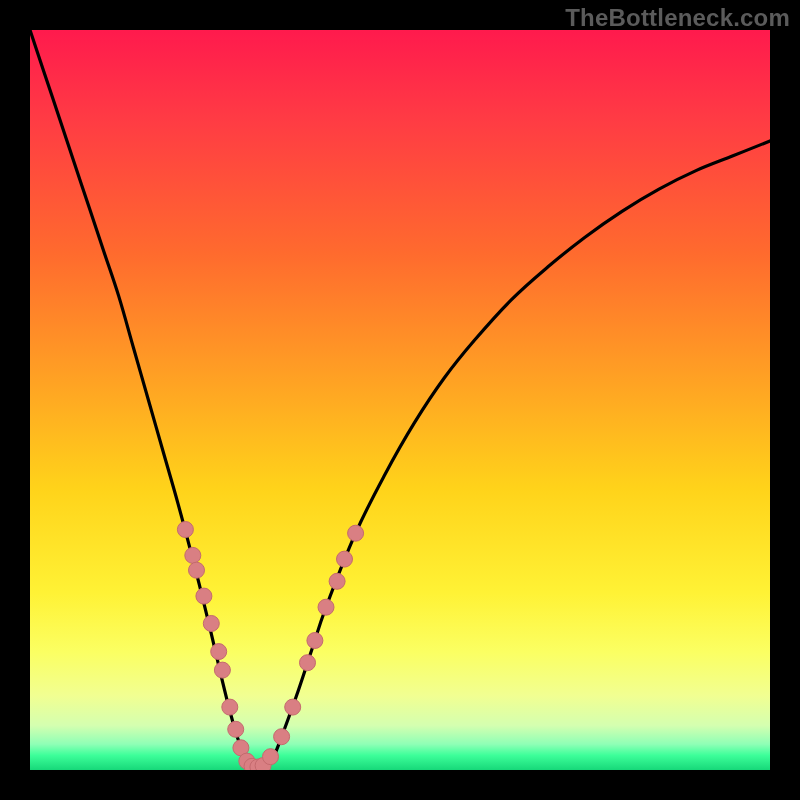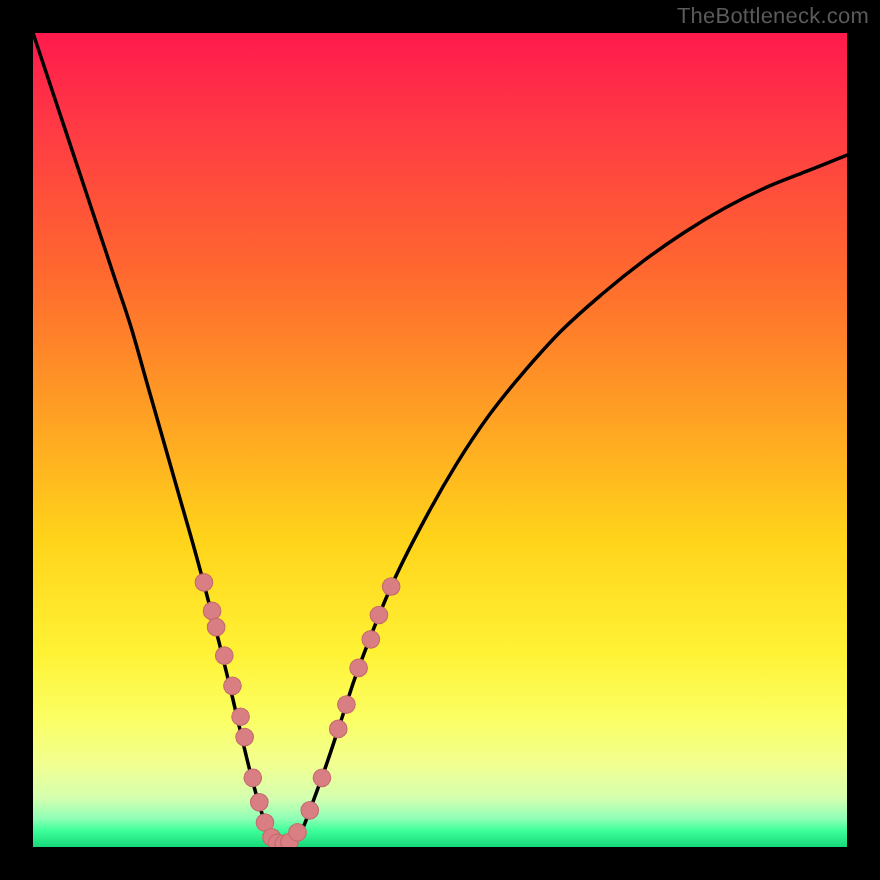--- a/index.html
+++ b/index.html
@@ -29,22 +29,22 @@
   }
   .gradient {
     position: absolute;
     inset: 0;
   }
   .watermark {
     position: absolute;
     top: 4px;
     right: 10px;
     color: #5b5b5b;
-    font-size: 20px;
-    font-weight: 400;
+    font-size: 24px;
+    font-weight: 700;
     letter-spacing: 0.2px;
     user-select: none;
   }
   svg.curve {
     position: absolute;
     inset: 0;
   }
 </style>
 </head>
 <body>

